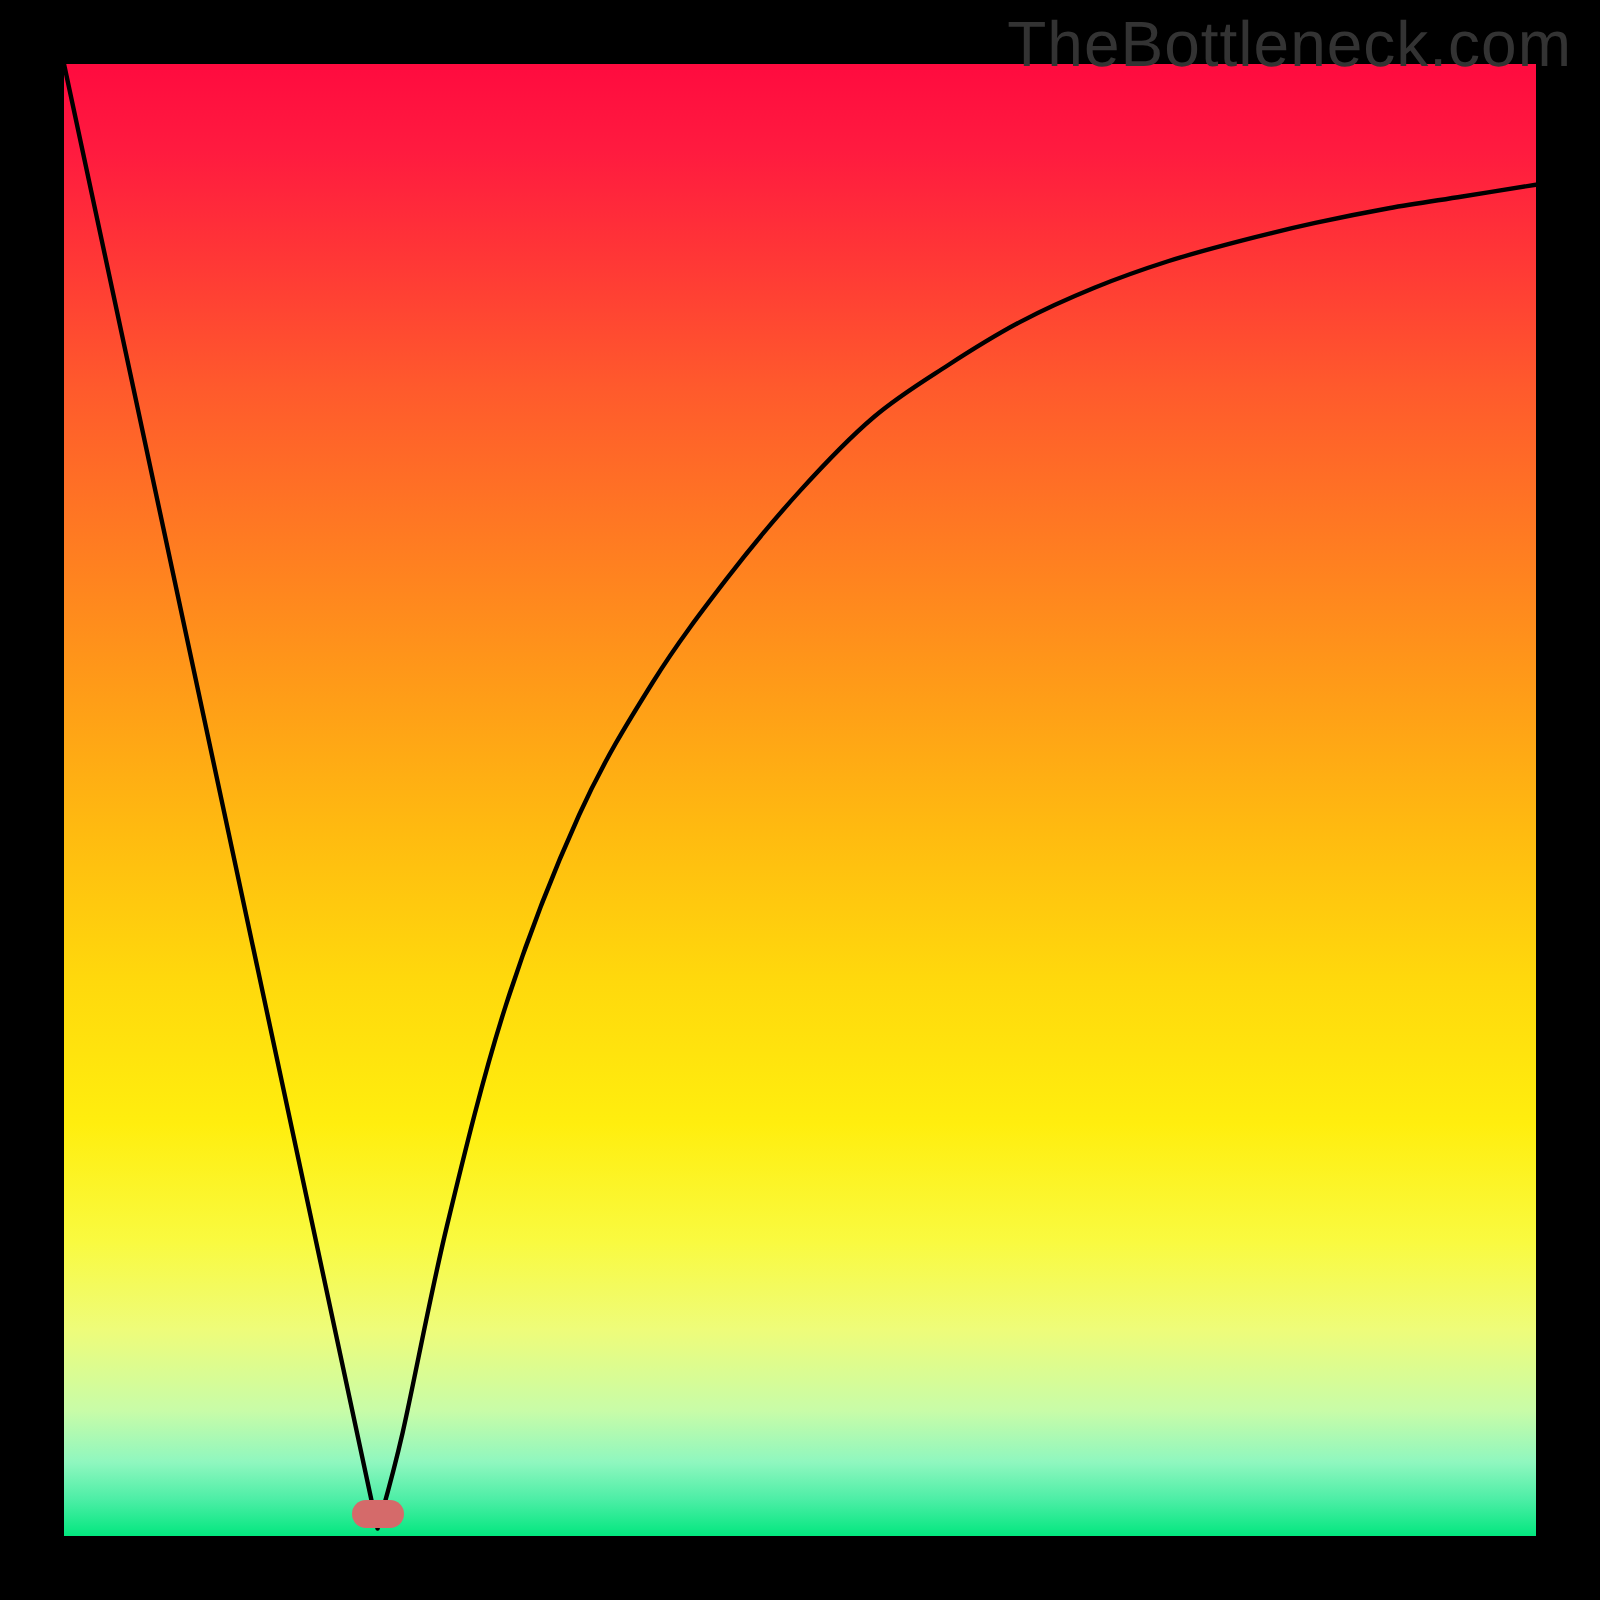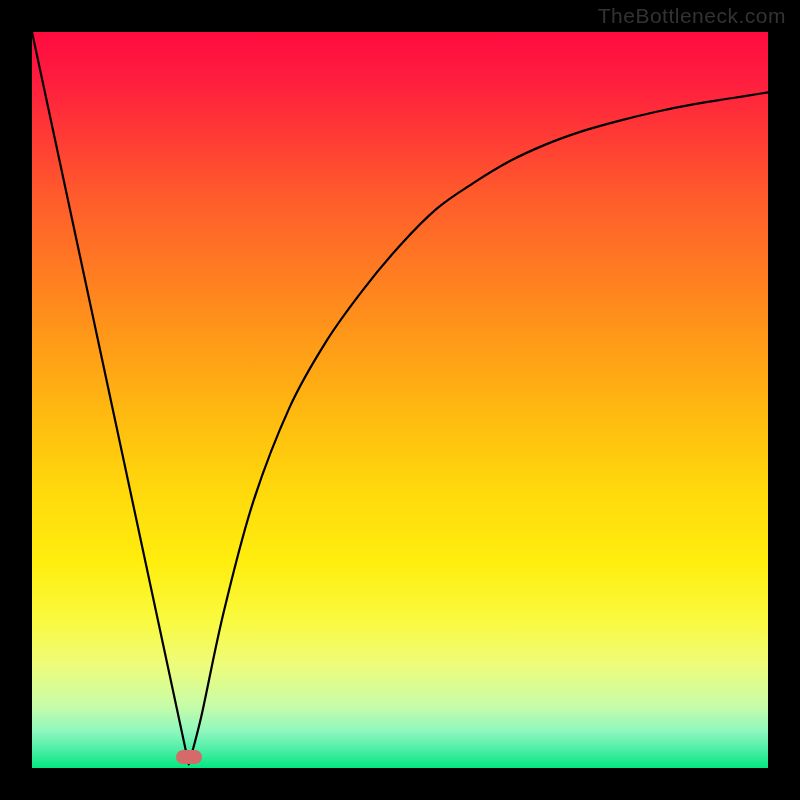--- a/index.html
+++ b/index.html
@@ -15,21 +15,21 @@
     position: relative;
     width: 800px;
     height: 800px;
     background: #000;
   }
   .watermark {
     position: absolute;
     top: 4px;
     right: 14px;
     color: #333;
-    font-size: 21px;
+    font-size: 32px;
     font-weight: 400;
     letter-spacing: 0.5px;
     z-index: 10;
   }
   .plot-area {
     position: absolute;
     left: 32px;
     top: 32px;
     width: 736px;
     height: 736px;

